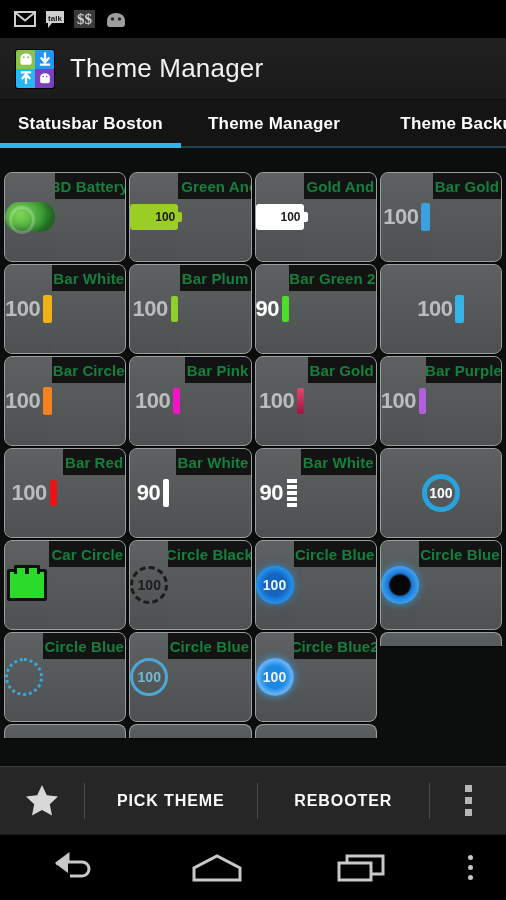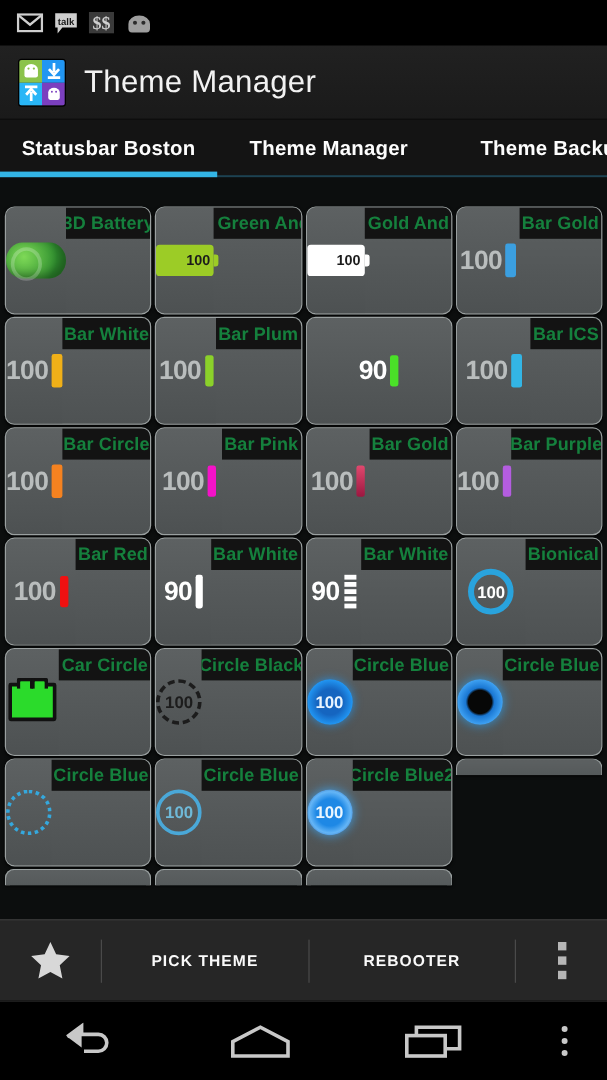--- a/index.html
+++ b/index.html
@@ -178,21 +178,21 @@
   
   .bottombar {
     position:absolute; left:0; right:0; bottom:66px; height:68px;
     background:#262626; display:flex; align-items:center;
     border-top:1px solid #3a3a3a;
   }
   .bb-star { width:84px; display:flex; align-items:center; justify-content:center; }
   .bb-sep { width:1px; height:36px; background:#4a4a4a; }
   .bb-item {
     flex:1; display:flex; align-items:center; justify-content:center;
-    color:#fafafa; font-size:13px; font-weight:bold; letter-spacing:0.9px;
+    color:#fafafa; font-size:16px; font-weight:bold; letter-spacing:0.9px;
   }
   .bb-over { width:76px; display:flex; align-items:center; justify-content:center; }
   .dots { display:flex; flex-direction:column; gap:5px; }
   .dots i { display:block; width:7px; height:7px; background:#b6b6b6; }
 
   
   .navbar {
     position:absolute; left:0; right:0; bottom:0; height:66px;
     background:#000; display:flex; align-items:center;
     border-top:1px solid #1c1c1c;
@@ -318,27 +318,27 @@
           <span class="pct">100</span>
           <span class="bar slim" style="background:#8bd12a"></span>
         </div>
         <div class="cell-label">Bar Plum</div>
       </div>
       <div class="cell">
         <div class="cell-icon ico-row">
           <span class="pct white">90</span>
           <span class="bar slim" style="background:#4ae028"></span>
         </div>
+        <div class="cell-label">Bar Green 2</div>
       </div>
       <div class="cell">
         <div class="cell-icon ico-row">
           <span class="pct">100</span>
           <span class="bar" style="background:#33b5e5"></span>
         </div>
-        <div class="cell-label">Bar ICS</div>
       </div>
 
       <div class="cell">
         <div class="cell-icon ico-row">
           <span class="pct">100</span>
           <span class="bar" style="background:#f58220"></span>
         </div>
         <div class="cell-label">Bar Circle</div>
       </div>
       <div class="cell">
@@ -389,21 +389,20 @@
             </span>
         </div>
         <div class="cell-label">Bar White</div>
       </div>
       <div class="cell">
         <div class="cell-icon">
           <div class="circ bionical">
               <span>100</span>
             </div>
         </div>
-        <div class="cell-label">Bionical</div>
       </div>
 
       <div class="cell">
         <div class="cell-icon">
             <div class="carbatt"></div>
           </div>
         <div class="cell-label">Car Circle</div>
       </div>
       <div class="cell">
         <div class="cell-icon">

